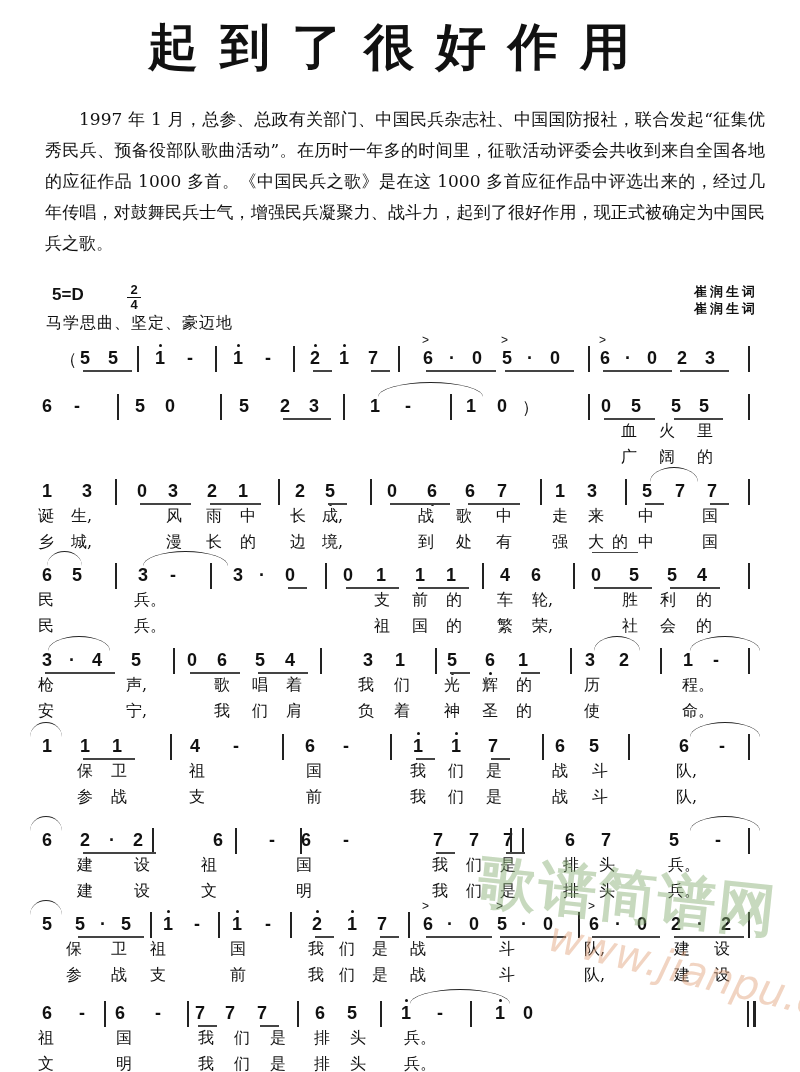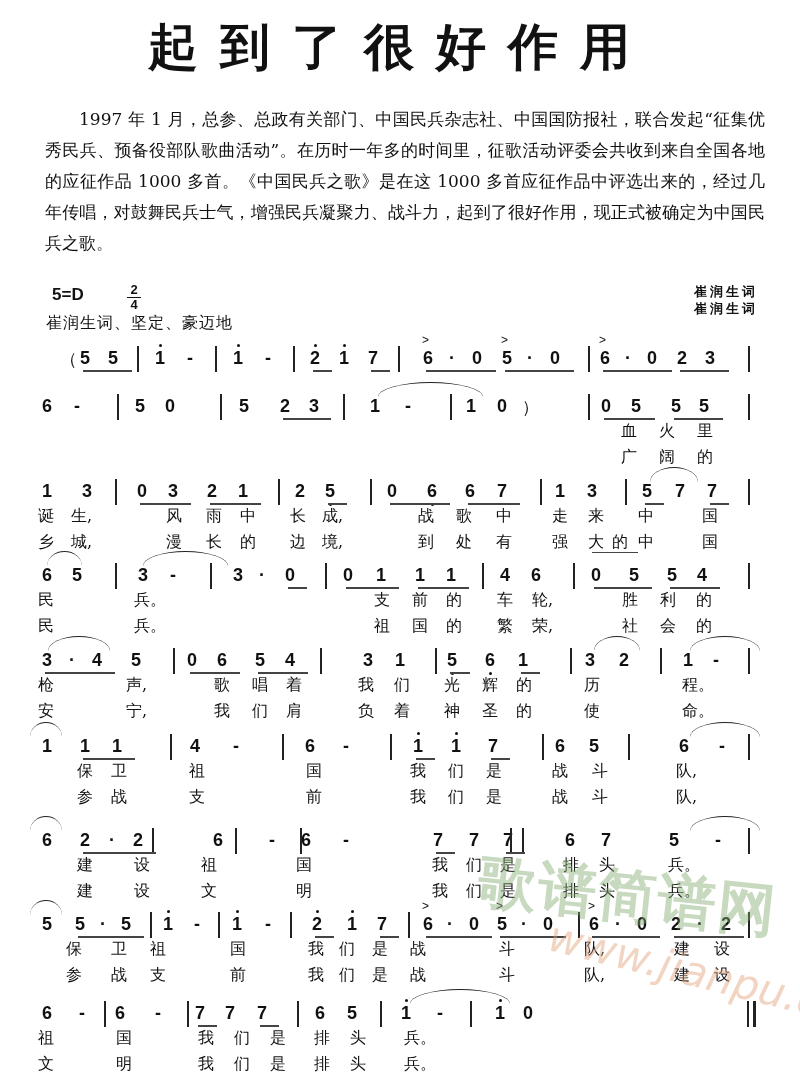--- a/index.html
+++ b/index.html
@@ -75,21 +75,21 @@
 <div class="key">5=D</div>
 <div class="timesig">
   <span>2</span>
   <span class="bar"></span>
   <span>4</span>
 </div>
 <div class="credits">
   <div>崔润生词</div>
   <div>崔润生词</div>
 </div>
-<div class="tempo">崔润生词、坚定、豪迈地</div>
+<div class="tempo">马学思曲、坚定、豪迈地</div>
 
 <div id="score">
     <div class="row" style="top: 348px;">
       <div class="paren" style="left: 60px;">（</div>
       <div class="n" style="left: 77px;"><span>5</span></div>
       <div class="n" style="left: 105px;"><span>5</span></div>
       <div class="n" style="left: 152px;"><span>1</span><div class="hd"></div></div>
       <div class="n" style="left: 182px;"><span>-</span></div>
       <div class="n" style="left: 230px;"><span>1</span><div class="hd"></div></div>
       <div class="n" style="left: 260px;"><span>-</span></div>

